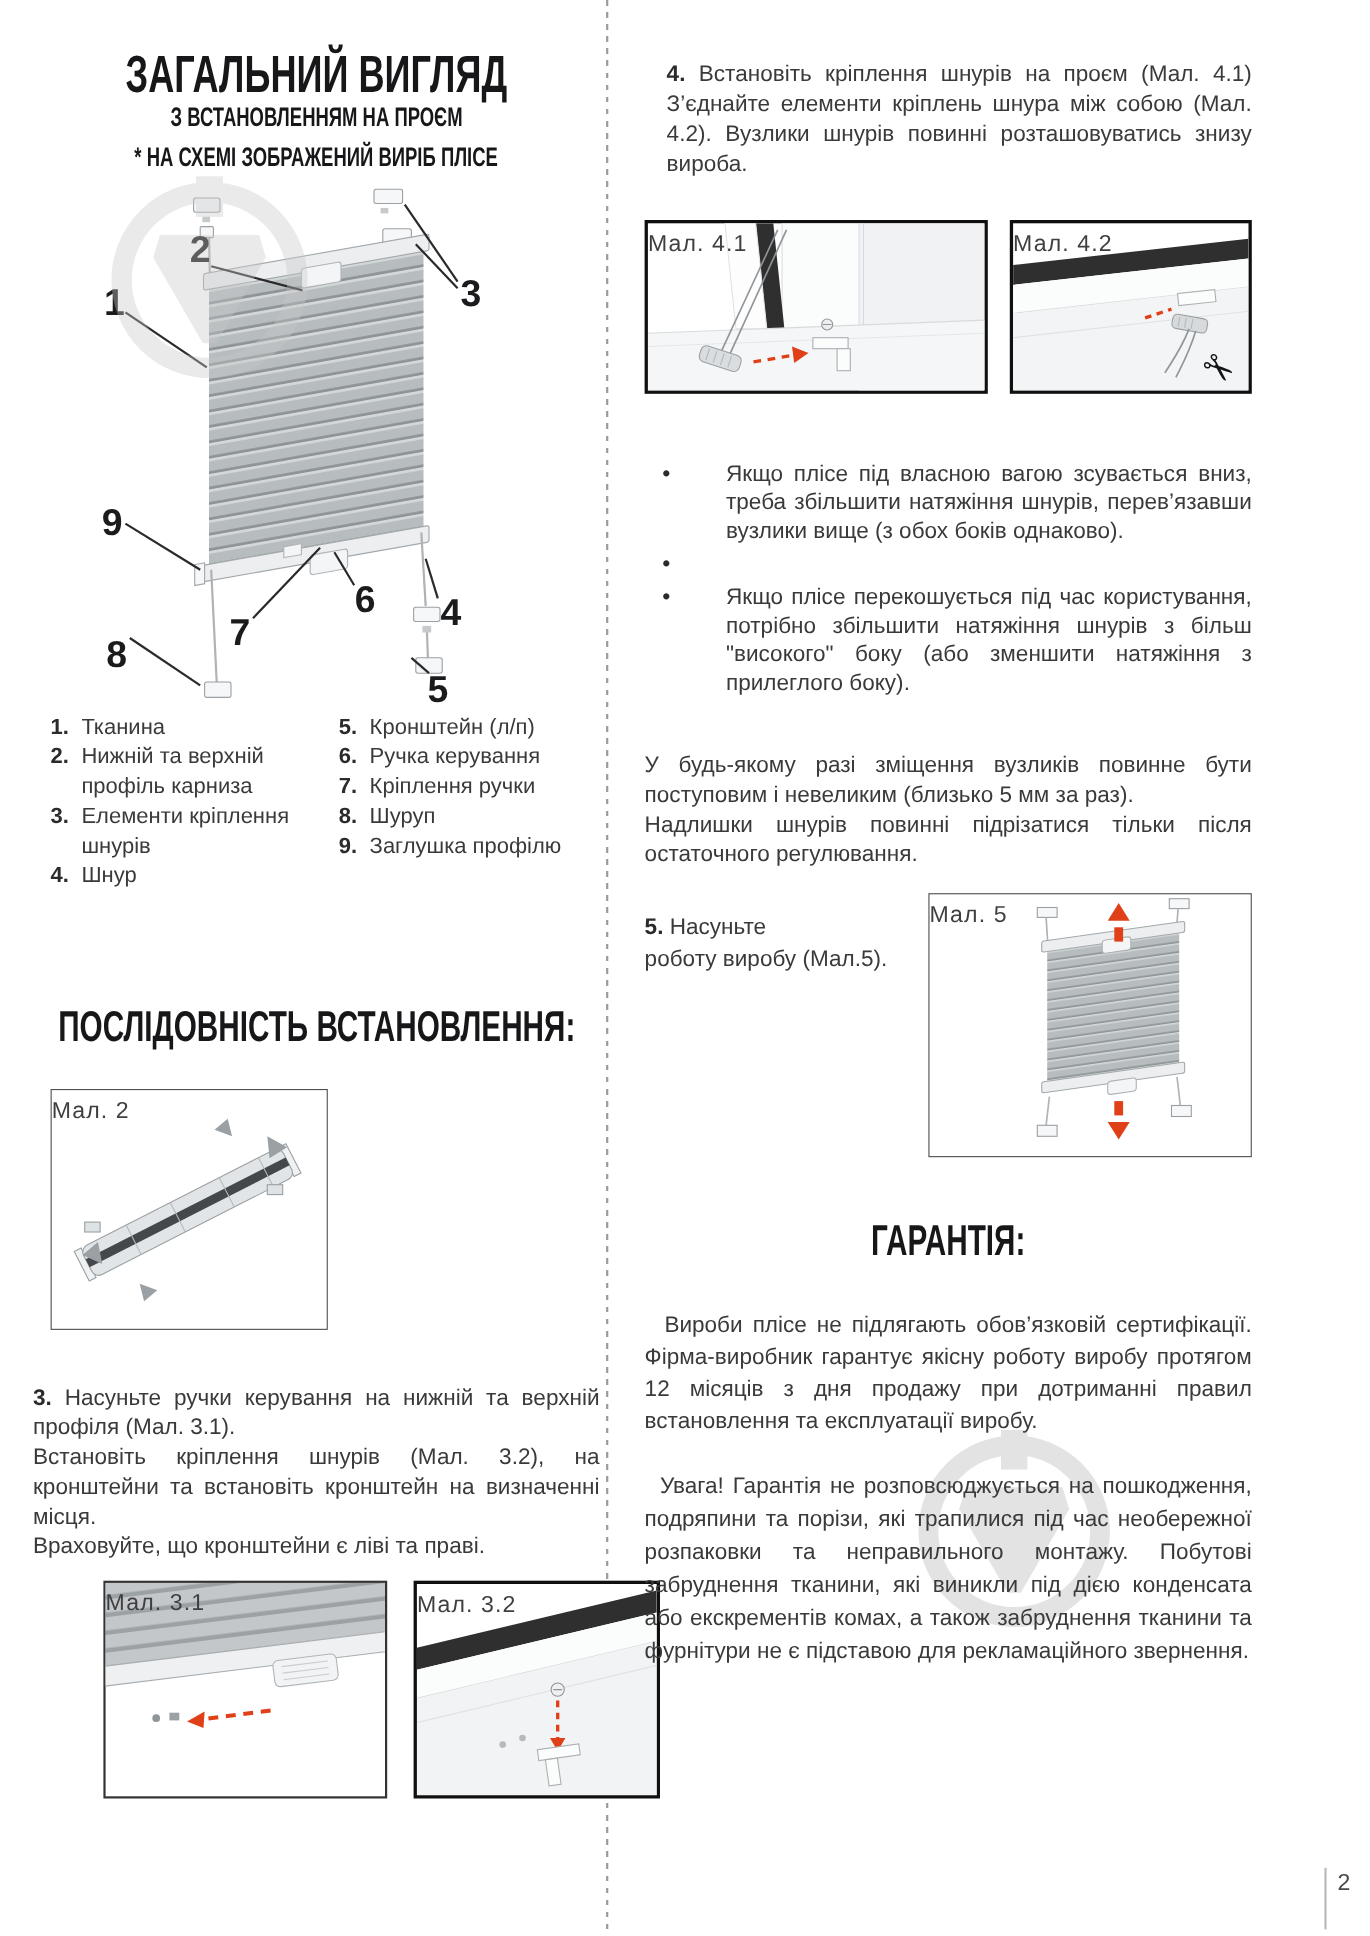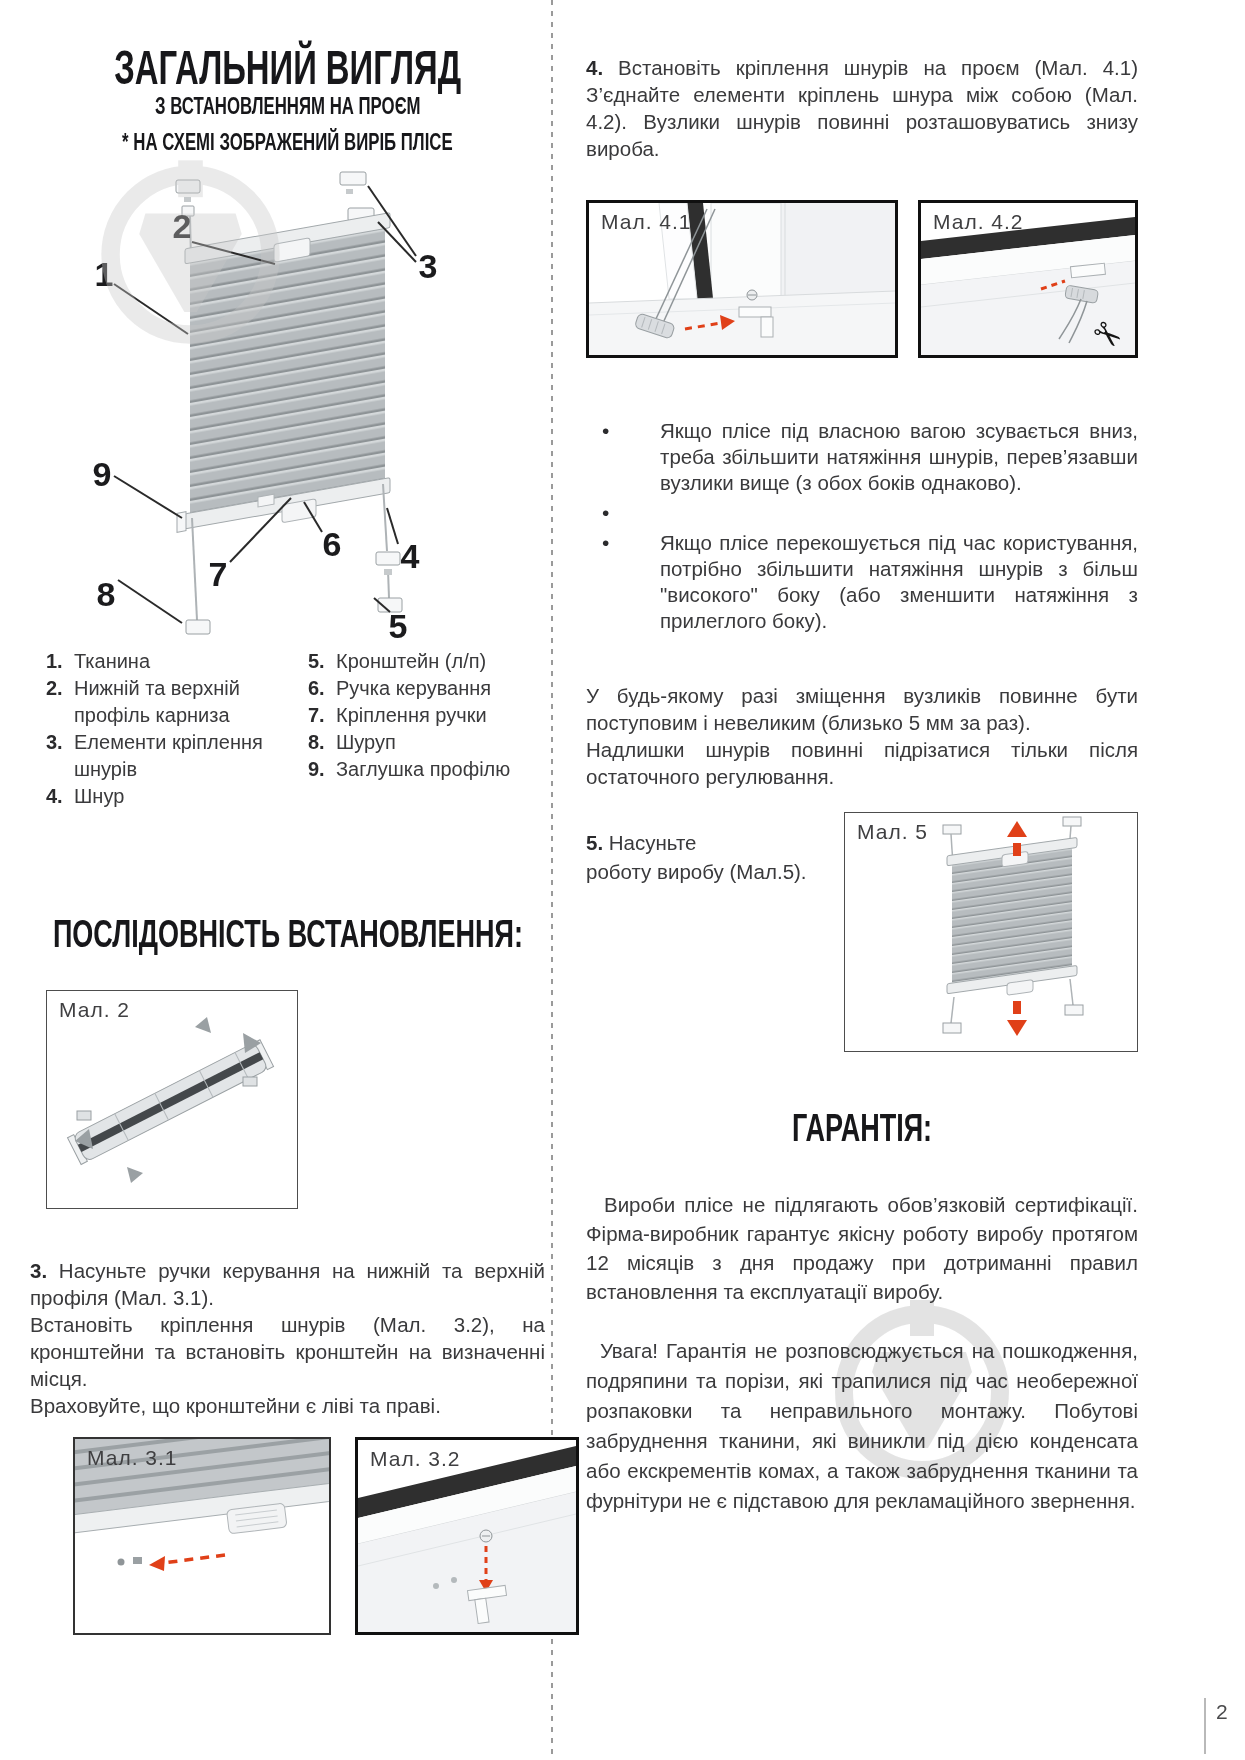--- a/index.html
+++ b/index.html
@@ -29,21 +29,21 @@
   .lcolB{width:237px;}
   .litem{display:flex;font-size:20px;line-height:27px;}
   .litem .n{font-weight:bold;width:28px;flex:none;color:#2b2b2d;}
   .litem .t{flex:1;}
   
   .figrow{display:flex;}
   .figbox{position:relative;background:#fff;box-sizing:border-box;}
   .b1{border:1.6px solid #4d4d4d;}
   .b2{border:2px solid #333;}
   .b3{border:3px solid #101010;}
-  .figlabel{position:absolute;top:7px;left:12px;font-size:21px;color:#3f3f41;letter-spacing:1px;z-index:2;}
+  .figlabel{position:absolute;top:7px;left:0;font-size:21px;color:#3f3f41;letter-spacing:1px;z-index:2;}
   
   .bullet{display:flex;margin-bottom:4px;}
   .bdot{flex:none;width:74px;padding-left:16px;box-sizing:border-box;font-size:21px;line-height:26px;color:#2b2b2d;}
   .btext{flex:1;text-align:justify;font-size:20.5px;line-height:26px;}
   
   .dnum{font-family:"Liberation Sans",sans-serif;font-weight:bold;font-size:34px;fill:#1b1b1d;}
   
   .wm{position:absolute;pointer-events:none;}
   .wm1{left:88px;top:148px;width:205px;height:205px;opacity:.38;z-index:4;}
   .wm2{left:822px;top:1288px;width:200px;height:200px;opacity:.5;z-index:0;}
@@ -229,21 +229,21 @@
     </div>
 
     <div style="margin-top:48px;">
       <p class="just">
         <b class="num">3.</b> <span>Насуньте ручки керування на нижній та верхній профіля (Мал. 3.1).</span>
       </p>
       <p class="just">Встановіть кріплення шнурів (Мал. 3.2), на кронштейни та встановіть кронштейн на визначенні місця.</p>
       <p class="just">Враховуйте, що кронштейни є ліві та праві.</p>
     </div>
 
-    <div class="figrow" style="margin-top:18px;margin-left:3px;gap:24px;padding-left:40px;">
+    <div class="figrow" style="margin-top:18px;margin-left:24px;gap:24px;padding-left:40px;">
       <div class="figbox b2" style="width:258px;height:198px;">
         <div class="figlabel">Мал. 3.1</div>
         <svg width="254" height="194" viewBox="0 0 254 194">
           <g transform="rotate(-7 127 60)">
             <rect x="-16" y="-50" width="300" height="110" fill="url(#pleat31)"></rect>
             <rect x="-16" y="60" width="300" height="18" fill="#eef0f1" stroke="#a7adb0"></rect>
             <rect x="150" y="74" width="58" height="24" rx="5" fill="#f2f3f4" stroke="#b0b5b8"></rect>
             <line x1="158" y1="80" x2="200" y2="80" stroke="#c9cdd0"></line>
             <line x1="158" y1="86" x2="200" y2="86" stroke="#c9cdd0"></line>
             <line x1="158" y1="92" x2="200" y2="92" stroke="#c9cdd0"></line>
@@ -272,21 +272,21 @@
             <rect x="110" y="148" width="38" height="10" fill="#fbfcfc" stroke="#abb0b3"></rect>
             <rect x="116" y="158" width="11" height="24" fill="#fbfcfc" stroke="#abb0b3"></rect>
           </g>
         </svg>
       </div>
     </div>
   </div>
 
   <div class="col col-right">
 
-    <p class="just forcelast" style="margin-top:6px;">
+    <p class="just forcelast" style="margin-top:6px;margin-left:20px;">
       <b class="num">4.</b> <span>Встановіть кріплення шнурів на проєм (Мал. 4.1) З’єднайте елементи кріплень шнура між собою (Мал. 4.2). Вузлики шнурів повинні розташовуватись знизу вироба.</span>
     </p>
 
     <div class="figrow" style="margin-top:38px;gap:20px;">
       <div class="figbox b3" style="width:312px;height:158px;">
         <div class="figlabel">Мал. 4.1</div>
         <svg width="306" height="152" viewBox="0 0 306 152">
           <rect x="192" y="0" width="114" height="152" fill="#f1f2f4"></rect>
           <line x1="196" y1="0" x2="196" y2="110" stroke="#d8dbdd"></line>
           <rect x="122" y="0" width="70" height="110" fill="#fbfcfc" stroke="#dadde0"></rect>

